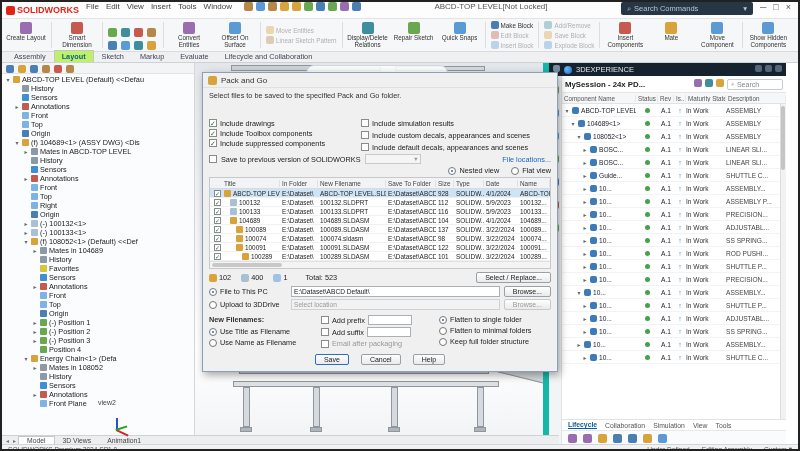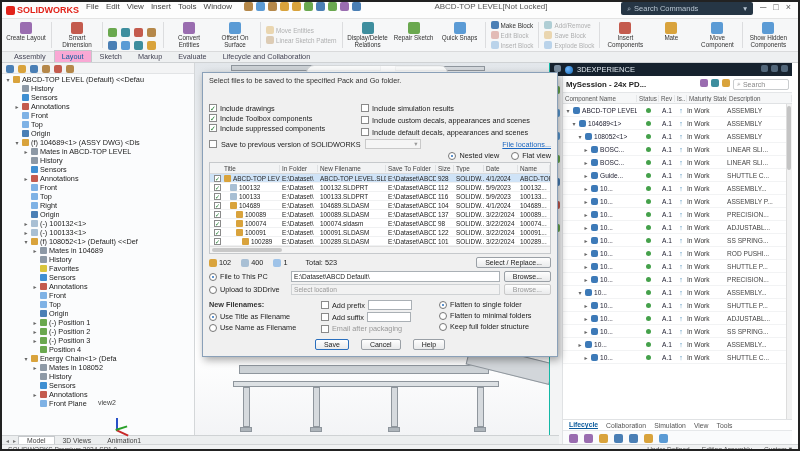--- a/index.html
+++ b/index.html
@@ -26,21 +26,21 @@
   .rbig{width:44px;flex:none;display:flex;flex-direction:column;align-items:center;padding-top:2px;gap:1px;border-radius:2px}
   .rbig .ic{width:12px;height:12px}
   .rbl{font-size:6.3px;line-height:6.8px;text-align:center;color:#333;max-height:14px;overflow:hidden}
   .dis{opacity:.38}
   .rstack{display:flex;flex-direction:column;justify-content:center;gap:2px;padding:0 2px;flex:none}
   .rsmall{display:flex;align-items:center;gap:2px;font-size:6.3px;color:#333;white-space:nowrap}
   .rsmall .ic{width:8px;height:8px}
   .rgrid{display:grid;grid-template-columns:repeat(4,11px);grid-auto-rows:11px;gap:2px;align-content:center;padding:0 2px;flex:none}
   .rtabs{position:absolute;top:50px;left:0;right:0;height:11px;background:#eef0f1;border-bottom:1px solid #cfd2d4;display:flex;align-items:flex-end;padding-left:4px;font-size:7.3px;color:#445}
   .rtab{padding:1px 7px;border:1px solid transparent;border-bottom:none;white-space:nowrap}
-  .rtab.active{background:#f9a8d4;border-color:#c3c7ca;color:#0a5a9c;font-weight:normal}
+  .rtab.active{background:#bef264;border-color:#c3c7ca;color:#0a5a9c;font-weight:bold}
 
   
   .lpanel{position:absolute;top:61px;left:0;width:193px;height:372px;background:#fbfcfd;border-right:1px solid #d4d7d9;overflow:hidden}
   .ltabs{height:11px;display:flex;gap:4px;align-items:center;padding:0 4px;border-bottom:1px solid #e2e4e6;background:#f3f4f5}
   .ltabs .ic{width:8px;height:8px}
   .tree{padding-top:1px}
   .trow{display:flex;align-items:center;height:9px;font-size:7.3px;color:#222;white-space:nowrap;overflow:hidden;gap:2px}
   .tarw{width:6px;font-size:6px;color:#666;text-align:center;flex:none}
   .trow .ic{width:7px;height:7px;border-radius:1px}
   .tlabel{overflow:hidden;text-overflow:ellipsis}
@@ -70,21 +70,21 @@
   
   .mtabs{position:absolute;top:433px;left:0;width:557px;height:9px;background:#eceeef;border-top:1px solid #cfd2d4;display:flex;align-items:center;font-size:6.8px;color:#444;padding-left:2px}
   .mtab{padding:0 8px;height:100%;display:flex;align-items:center;white-space:nowrap}
   .mtab.active{background:#fff;border:1px solid #c6c9cc;border-bottom:none}
   .mtab-arrows{color:#777;font-size:6px;padding:0 2px}
   .statusbar{position:absolute;top:442px;left:0;right:0;height:9px;background:#f1f2f3;border-top:1px solid #d3d5d7;display:flex;align-items:center;font-size:6.6px;color:#555;padding:0 6px;gap:12px;white-space:nowrap}
   .sb-left{flex:1;overflow:hidden}
   .sb-custom{display:flex;gap:2px;align-items:center}
 
   
-  .rpanel{position:absolute;top:61px;right:6px;width:243px;height:381px;background:#fff;border-left:1px solid #14b8a6;display:flex;flex-direction:column;overflow:hidden}
+  .rpanel{position:absolute;top:61px;right:12px;width:243px;height:381px;background:#fff;border-left:6px solid #14b8a6;display:flex;flex-direction:column;overflow:hidden}
   .rp-appbar{height:13px;background:#16222e;color:#dfe7ee;display:flex;align-items:center;gap:4px;padding:0 4px;font-size:7.5px;flex:none}
   .rp-appbar .ic{width:7px;height:7px}
   .compass{width:8px;height:8px;border-radius:50%;background:radial-gradient(circle at 35% 35%,#6fb7ff,#1668b0);flex:none}
   .rp-spacer{flex:1}
   .rp-body{flex:1;display:flex;min-height:0}
   .rp-side{width:13px;background:#f3f4f5;border-right:1px solid #e0e2e4;display:flex;flex-direction:column;align-items:center;gap:5px;padding-top:4px;flex:none}
   .rp-side .ic{width:8px;height:8px}
   .rp-main{flex:1;display:flex;flex-direction:column;min-width:0}
   .rp-header{height:17px;display:flex;align-items:center;gap:3px;padding:0 3px;border-bottom:1px solid #e4e6e8;font-size:7.8px;flex:none}
   .rp-title{font-weight:bold;color:#222;white-space:nowrap;overflow:hidden;flex:1}
@@ -113,21 +113,21 @@
   .dialog{position:absolute;left:200px;top:70px;width:356px;background:#f0f0f0;border:1px solid #8aa0b8;box-shadow:2px 3px 8px rgba(0,0,0,.35);z-index:50;font-size:7.3px;color:#222}
   .dlg-title{height:15px;display:flex;align-items:center;gap:4px;padding:0 5px;border-bottom:1px solid #e0e0e0;font-size:8px;color:#333}
   .dlg-title .ic{width:9px;height:9px}
   .dlg-body{padding:3px 6px 6px}
   .dlg-instr{margin-bottom:19px;color:#333}
   .dchk-grid{display:grid;grid-template-columns:1fr 1.3fr;column-gap:6px;row-gap:1px}
   .dchk{display:flex;align-items:flex-start;gap:3px;white-space:nowrap;overflow:hidden}
   .cb{width:8px;height:8px;border:1px solid #8a8a8a;background:#fff;font-size:7px;line-height:7px;text-align:center;color:#1e7a2e;flex:none}
   .drow-prev{display:flex;align-items:center;gap:4px;margin-top:2px}
   .dsel{width:56px;height:10px;border:1px solid #c9c9c9;background:#f5f5f5;color:#999;font-size:6.5px;display:flex;align-items:center;justify-content:flex-end;padding:0 2px;flex:none}
-  .link{color:#1a66c0;text-decoration:underline;margin-left:auto;white-space:nowrap}
+  .link{color:#1a66c0;margin-left:auto;white-space:nowrap}
   .dview{display:flex;gap:12px;justify-content:flex-end;margin:2px 0 2px}
   .drad{display:flex;align-items:center;gap:3px;white-space:nowrap}
   .rd{width:8px;height:8px;border:1px solid #777;border-radius:50%;background:#fff;position:relative;flex:none}
   .rd.on::after{content:"";position:absolute;inset:2px;background:#2a6fbd;border-radius:50%}
   .dtable{border:1px solid #c6c9cc;background:#fff}
   .thead,.trw{display:grid;grid-template-columns:12px 58px 38px 68px 50px 18px 30px 34px 1fr;align-items:center}
   .thead{background:#f2f3f4;border-bottom:1px solid #d8dadc;font-size:6.4px;color:#444;height:11px}
   .thead span{padding:0 2px;border-right:1px solid #dfe1e3;overflow:hidden;white-space:nowrap}
   .trw{height:9px;font-size:6.4px;border-bottom:1px solid #f0f1f2;white-space:nowrap}
   .trw.sel{background:#cfe3f7}
@@ -917,20 +917,24 @@
         <span class="sb-item">Under Defined</span>
         <span class="sb-item">Editing Assembly</span>
       </span>
     <span class="sb-custom">
       <span>Custom</span>
       <span>▾</span>
     </span>
   </div>
 
   <div class="dialog">
+    <div class="dlg-title">
+      <span class="ic" style="background:#d9a33c"></span>
+      <span>Pack and Go</span>
+    </div>
     <div class="dlg-body">
       <div class="dlg-instr">Select files to be saved to the specified Pack and Go folder.</div>
       <div class="dchk-grid">
         <div style="display:flex;flex-direction:column;gap:1px">
             <label class="dchk">
               <span class="cb">✓</span>
               <span>Include drawings</span>
             </label>
             <label class="dchk">
               <span class="cb">✓</span>

